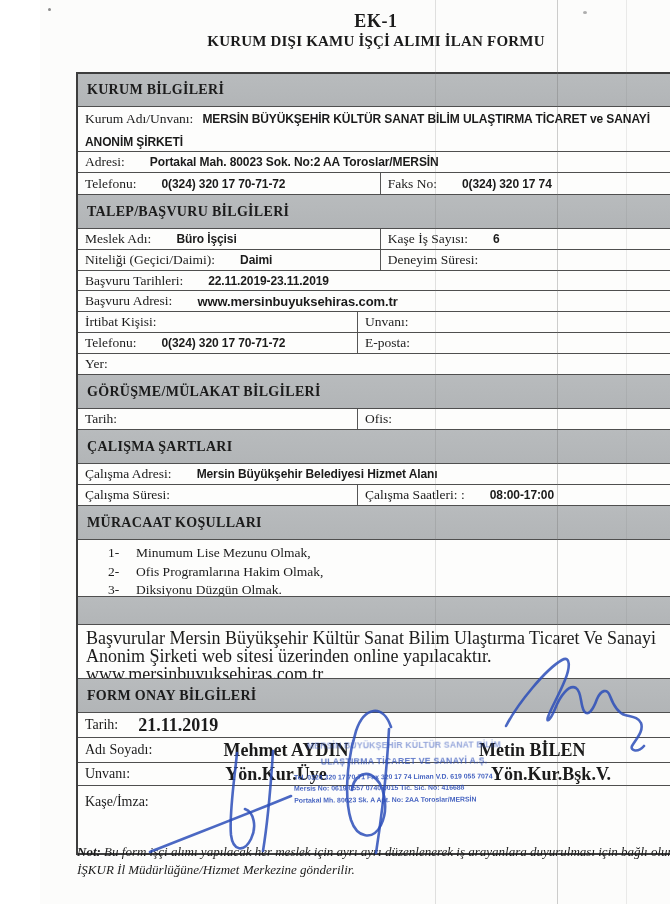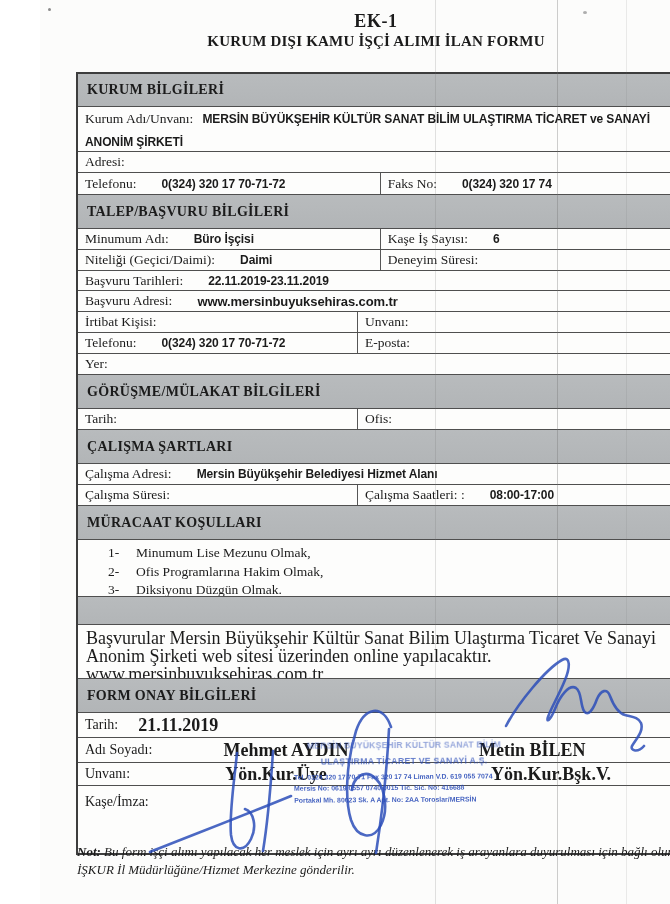--- a/index.html
+++ b/index.html
@@ -79,39 +79,40 @@
     </div>
     <div class="row" style="height:45px">
       <div class="wrap">
         <span class="lab">Kurum Adı/Unvanı:</span>
         <span class="val">MERSİN BÜYÜKŞEHİR KÜLTÜR SANAT BİLİM ULAŞTIRMA TİCARET ve SANAYİ ANONİM ŞİRKETİ</span>
       </div>
     </div>
     <div class="row" style="height:21px">
       <div class="cell" style="width:100%">
         <span class="lab">Adresi:</span>
+        <span class="val">Portakal Mah. 80023 Sok. No:2 AA Toroslar/MERSİN</span>
       </div>
     </div>
     <div class="row" style="height:22px">
       <div class="cell" style="width:50.3%">
         <span class="lab">Telefonu:</span>
         <span class="val">0(324) 320 17 70-71-72</span>
       </div>
       <div class="cell bl" style="width:49.7%">
         <span class="lab">Faks No:</span>
         <span class="val">0(324) 320 17 74</span>
       </div>
     </div>
 
     <div class="row sechead" style="height:34px">
       <span>TALEP/BAŞVURU BİLGİLERİ</span>
     </div>
     <div class="row" style="height:21px">
       <div class="cell" style="width:50.3%">
-        <span class="lab">Minumum Adı:</span>
+        <span class="lab">Meslek Adı:</span>
         <span class="val">Büro İşçisi</span>
       </div>
       <div class="cell bl" style="width:49.7%">
         <span class="lab">Kaşe İş Sayısı:</span>
         <span class="val">6</span>
       </div>
     </div>
     <div class="row" style="height:21px">
       <div class="cell" style="width:50.3%">
         <span class="lab">Niteliği (Geçici/Daimi):</span>

